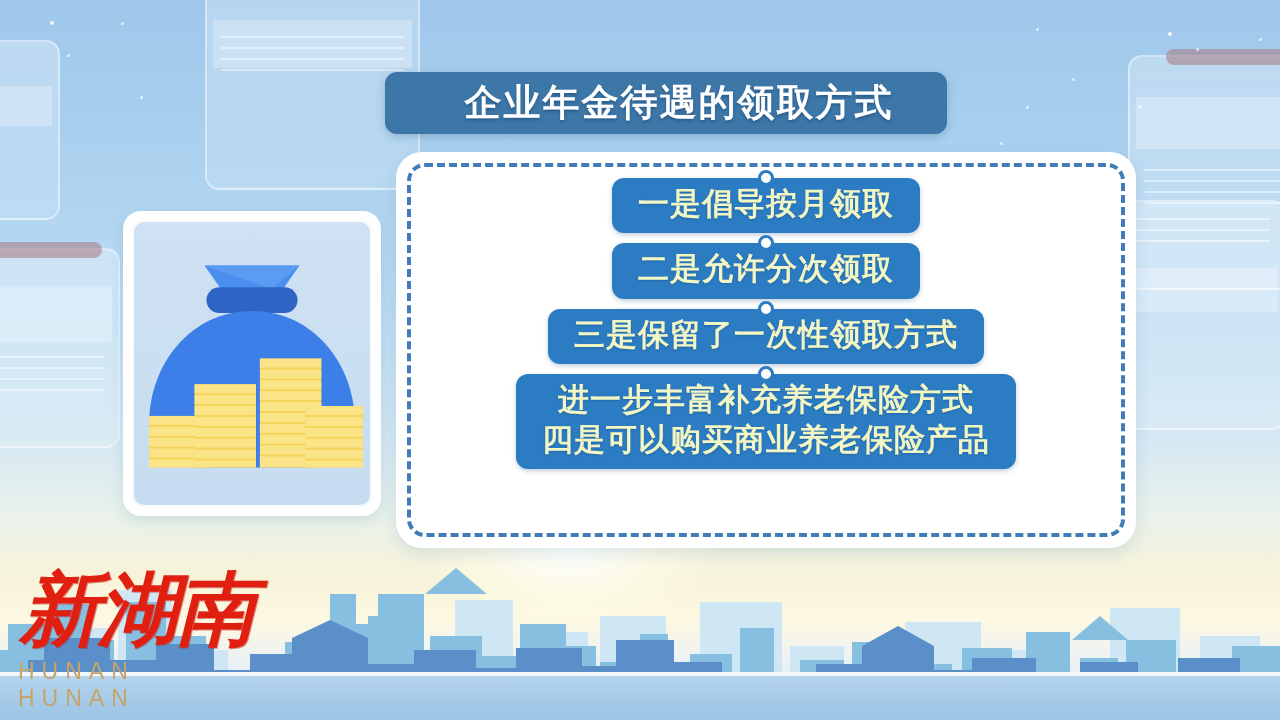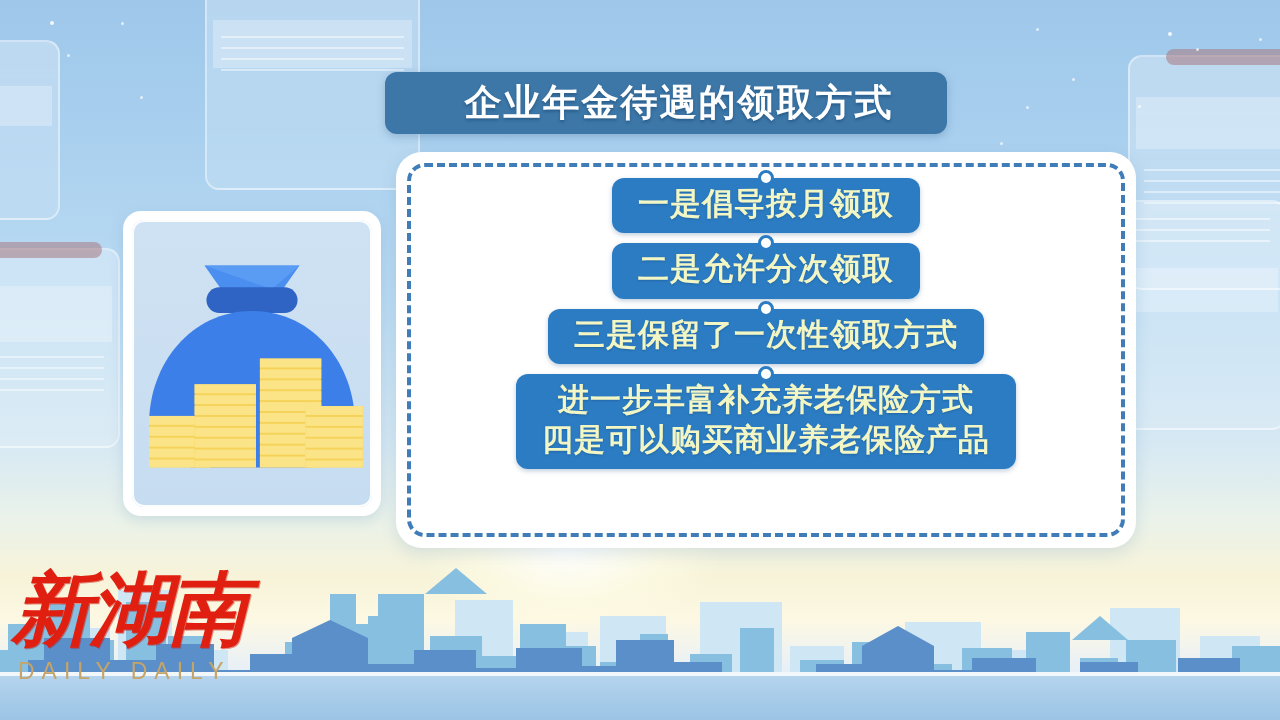--- a/index.html
+++ b/index.html
@@ -186,20 +186,21 @@
   }
   #wm .cn {
     font-family: "Liberation Serif", "DejaVu Serif", serif;
     font-size: 80px;
     font-weight: bold;
     font-style: italic;
     color: #e01f10;
     letter-spacing: -2px;
     line-height: 1;
     text-shadow: 1px 1px 0 rgba(190,20,10,0.45);
+    text-align: center;
   }
   #wm .en {
     margin-top: 8px; margin-left: 6px;
     font-size: 23px;
     color: #c6a468;
     letter-spacing: 7px;
     font-weight: normal;
   }
 </style>
 </head>
@@ -444,16 +445,16 @@
 
     </div>
   </div>
 
   <div id="titlebar">
     <div class="t">企业年金待遇的领取方式</div>
   </div>
 
   <div id="wm">
     <div class="cn">新湖南</div>
-    <div class="en">DAILY DAILY</div>
+    <div class="en">HUNAN HUNAN</div>
   </div>
 
 </div>
 
 </body></html>

